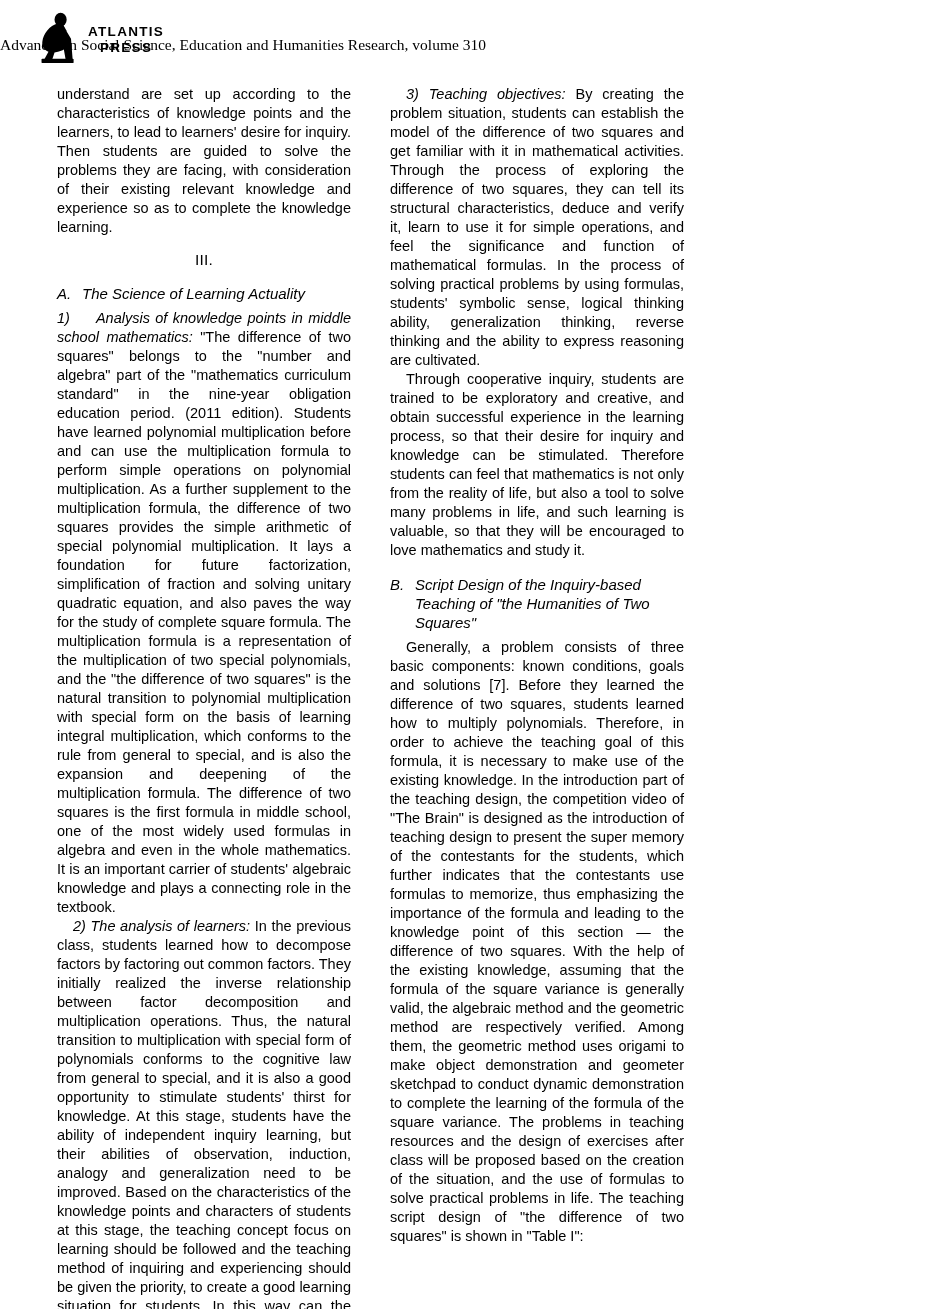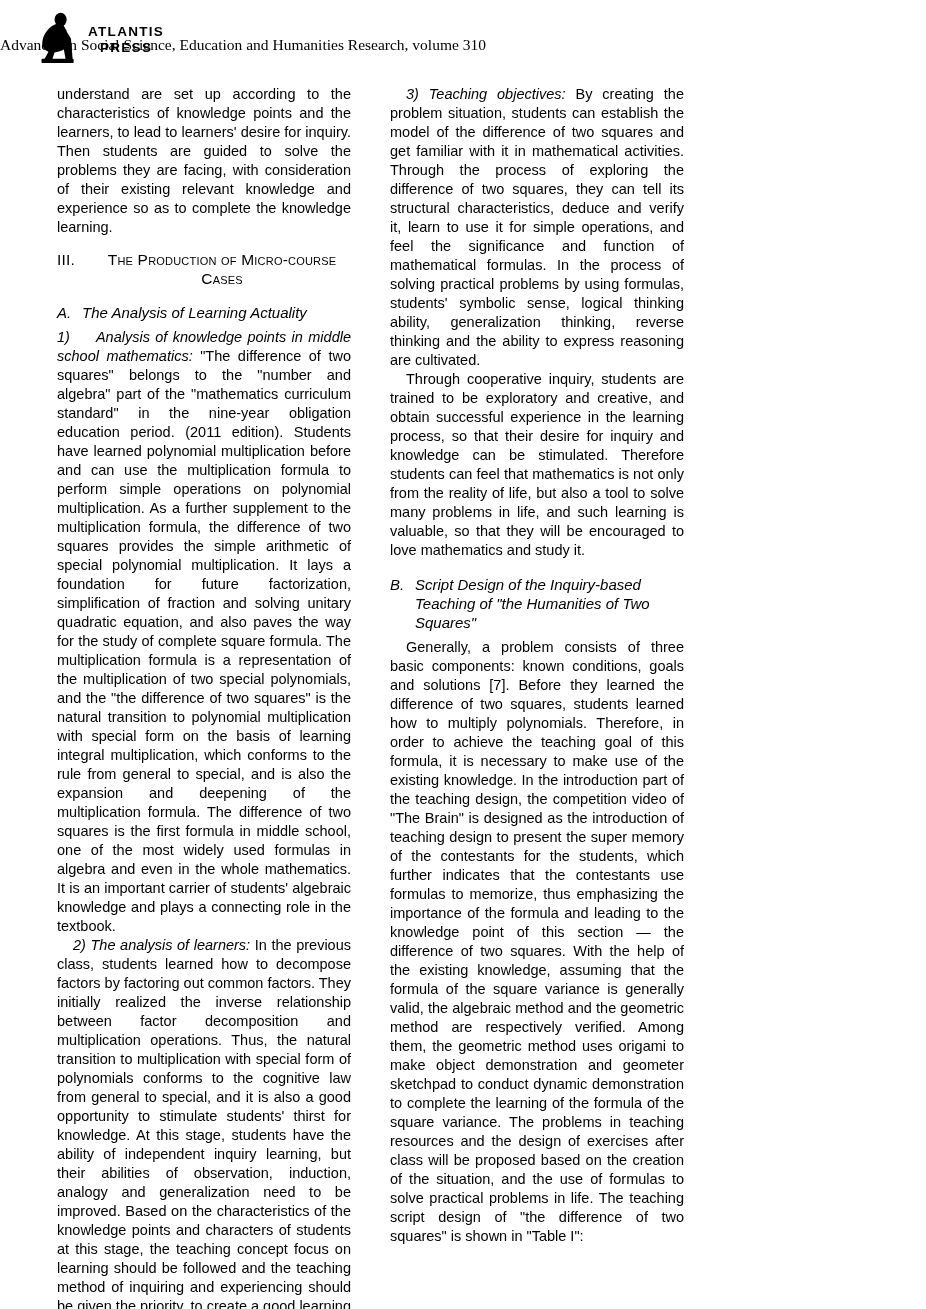--- a/index.html
+++ b/index.html
@@ -115,27 +115,26 @@
   </div>
   <div class="journal">Advances in Social Science, Education and Humanities Research, volume 310</div>
 
   <div class="columns">
 
     <section class="col">
       <p class="noindent">understand are set up according to the characteristics of knowledge points and the learners, to lead to learners' desire for inquiry. Then students are guided to solve the problems they are facing, with consideration of their existing relevant knowledge and experience so as to complete the knowledge learning.</p>
 
       <h2 class="section-heading">
         <span>III.</span>
-        <span>The Production of Micro-course Cases</span>
       </h2>
 
 
       <h3 class="subsection">
         <span class="sublabel">A.</span>
-        <span>The Analysis of Learning Actuality</span>
+        <span>The Science of Learning Actuality</span>
       </h3>
 
       <p class="noindent"><span class="ital">1)</span><span class="lead-gap"></span><span class="ital">Analysis of knowledge points in middle school mathematics:</span> <span>"The difference of two squares" belongs to the "number and algebra" part of the "mathematics curriculum standard" in the nine-year obligation education period. (2011 edition). Students have learned polynomial multiplication before and can use the multiplication formula to perform simple operations on polynomial multiplication. As a further supplement to the multiplication formula, the difference of two squares provides the simple arithmetic of special polynomial multiplication. It lays a foundation for future factorization, simplification of fraction and solving unitary quadratic equation, and also paves the way for the study of complete square formula. The multiplication formula is a representation of the multiplication of two special polynomials, and the "the difference of two squares" is the natural transition to polynomial multiplication with special form on the basis of learning integral multiplication, which conforms to the rule from general to special, and is also the expansion and deepening of the multiplication formula. The difference of two squares is the first formula in middle school, one of the most widely used formulas in algebra and even in the whole mathematics. It is an important carrier of students' algebraic knowledge and plays a connecting role in the textbook.</span></p>
 
       <p><span class="ital">2) The analysis of learners:</span> <span>In the previous class, students learned how to decompose factors by factoring out common factors. They initially realized the inverse relationship between factor decomposition and multiplication operations. Thus, the natural transition to multiplication with special form of polynomials conforms to the cognitive law from general to special, and it is also a good opportunity to stimulate students' thirst for knowledge. At this stage, students have the ability of independent inquiry learning, but their abilities of observation, induction, analogy and generalization need to be improved. Based on the characteristics of the knowledge points and characters of students at this stage, the teaching concept focus on learning should be followed and the teaching method of inquiring and experiencing should be given the priority, to create a good learning situation for students. In this way can the students can deepen their understanding of the formula through their independently inquiry. At the same time,</span></p>
     </section>
 
     <section class="col">
 
       <p><span class="ital">3) Teaching objectives:</span> <span>By creating the problem situation, students can establish the model of the difference of two squares and get familiar with it in mathematical activities. Through the process of exploring the difference of two squares, they can tell its structural characteristics, deduce and verify it, learn to use it for simple operations, and feel the significance and function of mathematical formulas. In the process of solving practical problems by using formulas, students' symbolic sense, logical thinking ability, generalization thinking, reverse thinking and the ability to express reasoning are cultivated.</span></p>

